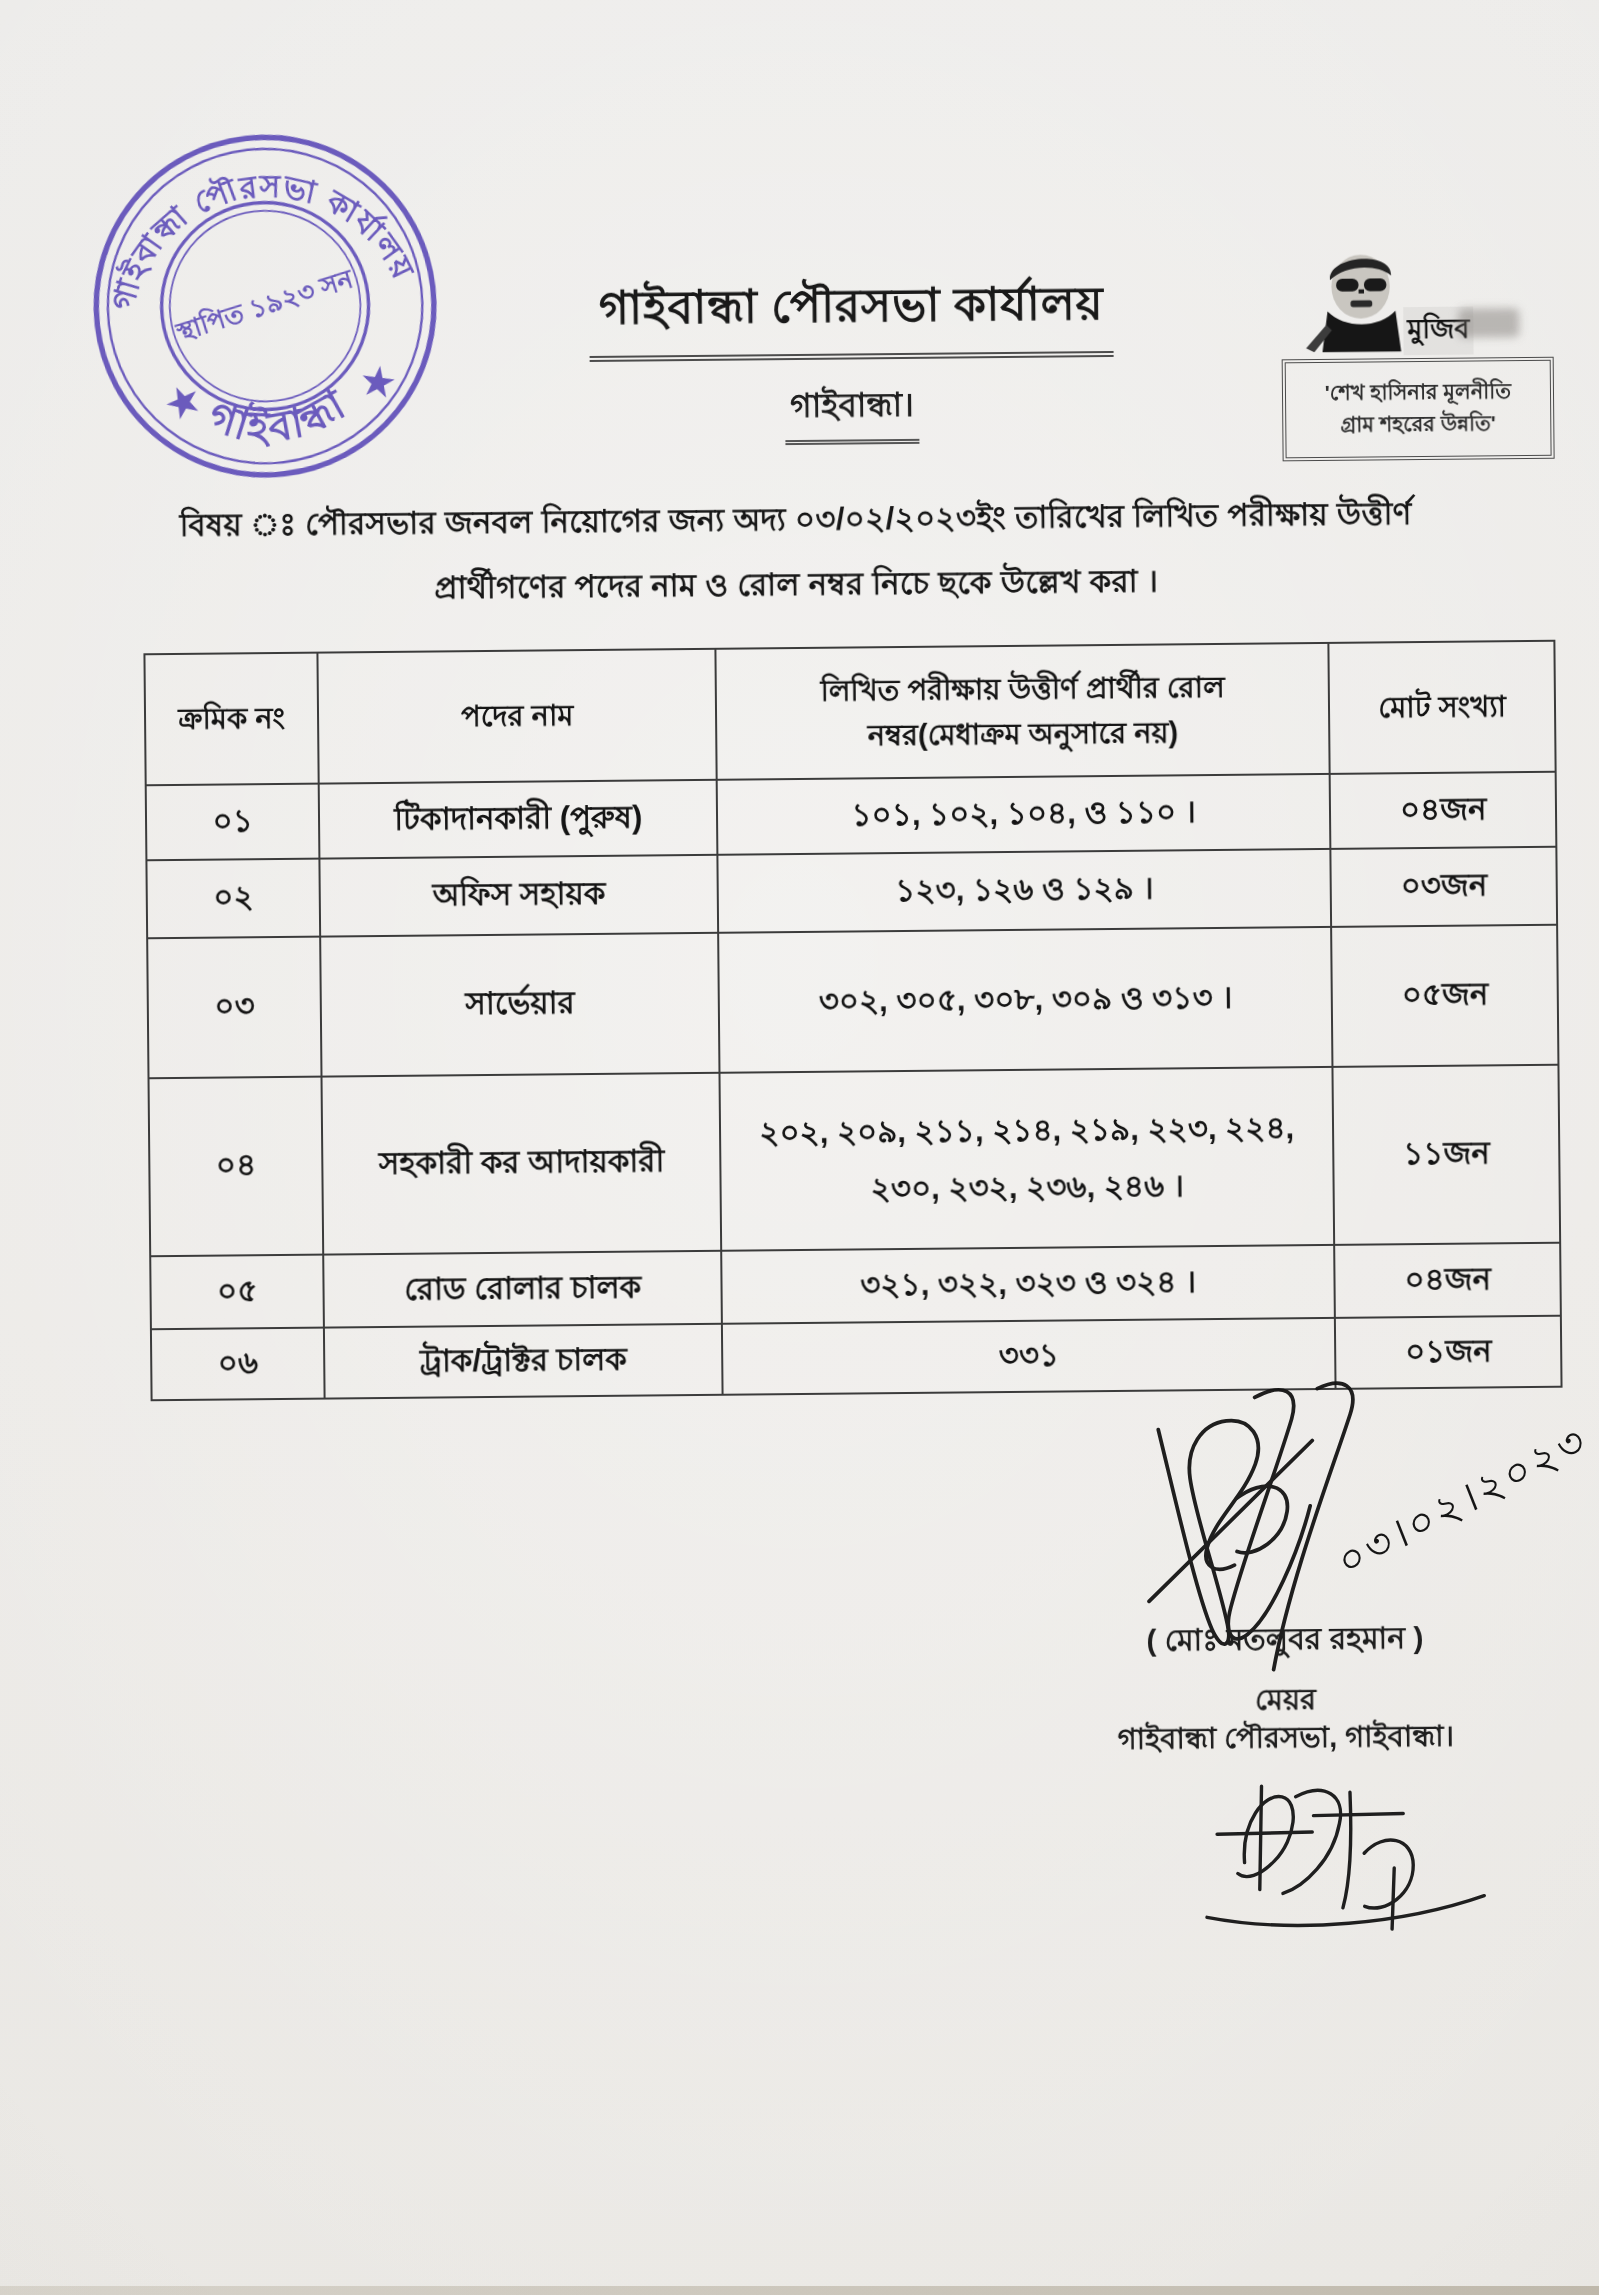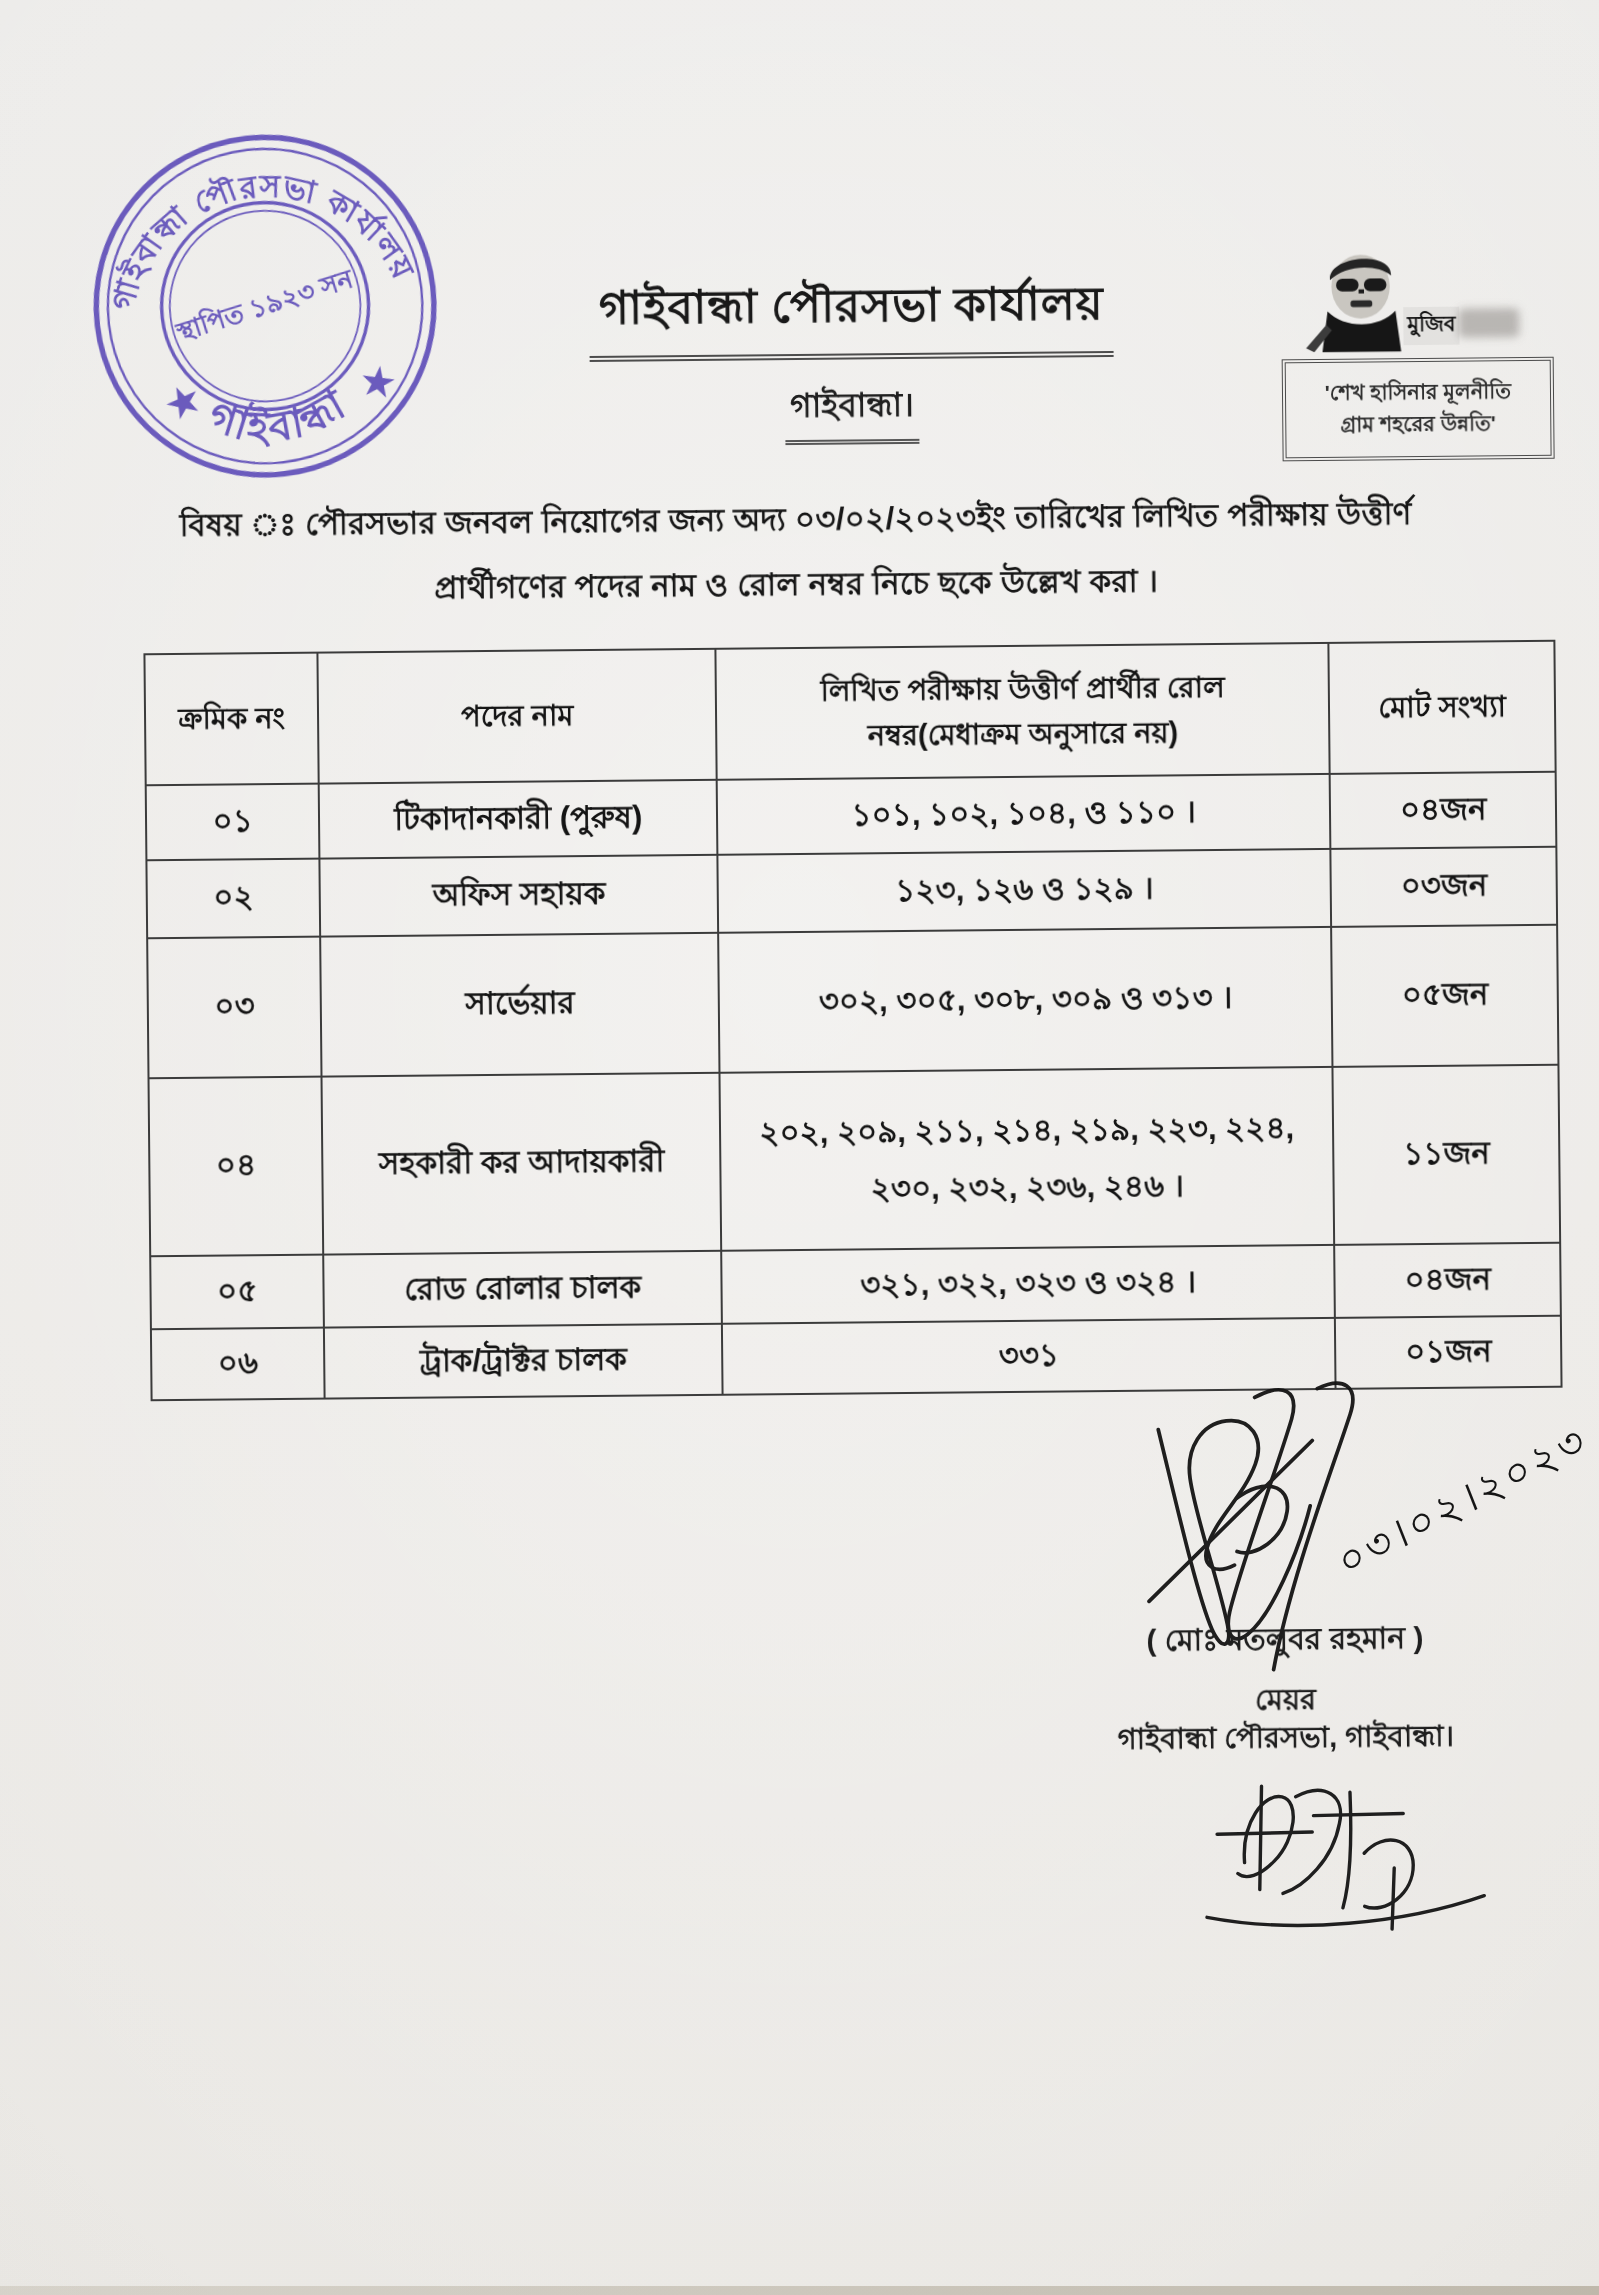--- a/index.html
+++ b/index.html
@@ -30,21 +30,21 @@
   .doc-title{display:inline-block;font-size:46px;font-weight:bold;white-space:nowrap;
              letter-spacing:0.7px;border-bottom:6.1px double #4c4c4c;padding:0 9.5px 6.8px;
              color:#191919;filter:blur(0.2px);}
   .doc-subtitle-wrap{margin-top:20.4px;}
   .doc-subtitle{display:inline-block;font-size:33px;font-weight:bold;
                 border-bottom:5.4px double #565656;padding:0 5.4px 4.1px;color:#202020;filter:blur(0.2px);}
 
   
   .logo{position:absolute;left:1302px;top:250px;width:245px;height:112px;filter:blur(0.5px);}
   .logo svg{position:absolute;left:0;top:0;width:136px;height:112px;}
-  .logo-title{position:absolute;left:107px;top:63px;font-size:21px;font-weight:bold;color:#111;
+  .logo-title{position:absolute;left:107px;top:63px;font-size:27px;font-weight:bold;color:#111;
               background:rgba(30,30,30,.06);padding:1.4px 4.1px;}
   .logo-smudge{position:absolute;left:162px;top:65px;width:61px;height:28.6px;border-radius:5.4px;
                background:rgba(120,116,110,.45);filter:blur(4.1px);}
   .slogan-box{position:absolute;left:1287px;top:364px;width:253px;
               border:4.8px double #4a4a4a;padding:13.6px 5.4px 15px;text-align:center;
               font-size:21px;font-weight:bold;line-height:1.55;color:#2f2f2f;filter:blur(0.3px);}
 
   
   .subject{position:absolute;left:82px;top:487px;width:1435px;text-align:center;
            font-size:31px;font-weight:bold;color:#161616;filter:blur(0.2px);}

